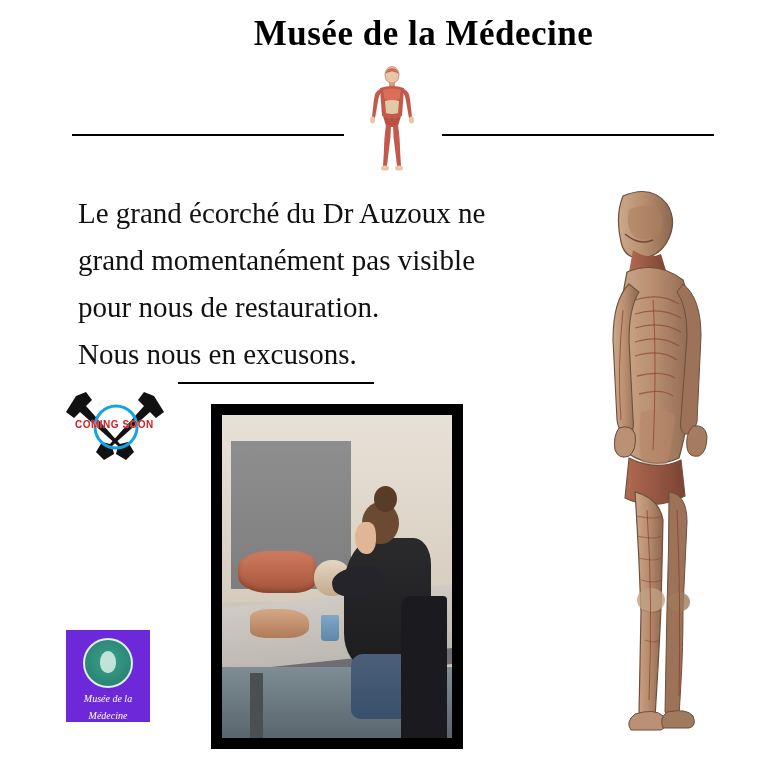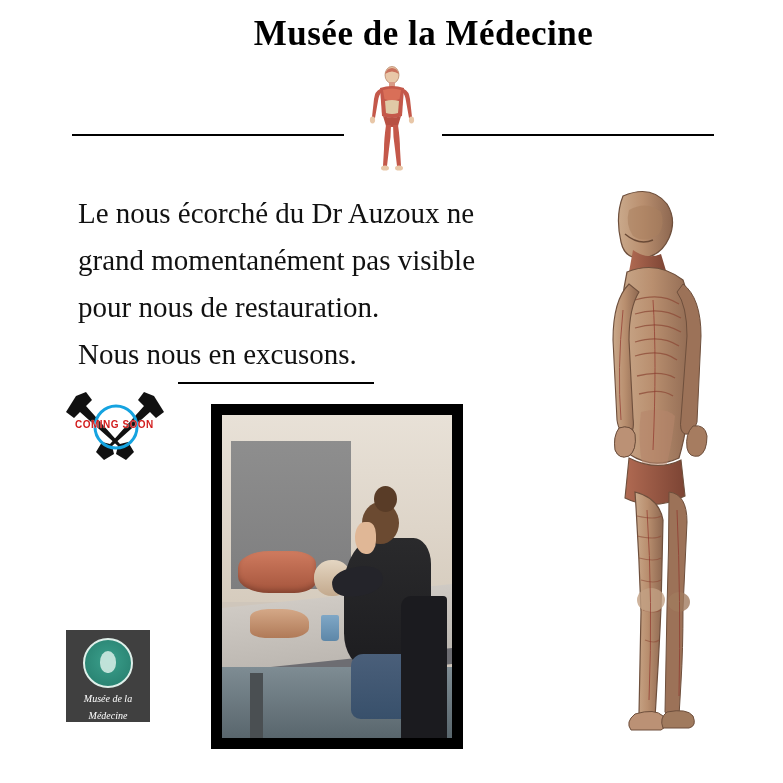--- a/index.html
+++ b/index.html
@@ -185,21 +185,21 @@
     background: #4a4f52;
   }
 
   
   .logo {
     position: absolute;
     left: 66px;
     top: 630px;
     width: 84px;
     height: 92px;
-    background: #404040;
+    background: #6d28d9;
     display: flex;
     flex-direction: column;
     align-items: center;
     justify-content: flex-start;
   }
   .logo .seal {
     margin-top: 8px;
     width: 46px;
     height: 46px;
     border: 2px solid #dff0ea;
@@ -266,21 +266,21 @@
 
     <ellipse cx="21" cy="102" rx="4" ry="2.6" fill="#e8c7a8"></ellipse>
     <ellipse cx="35" cy="102" rx="4" ry="2.6" fill="#e8c7a8"></ellipse>
   </svg>
 </div>
 
 <div class="rule rule-left"></div>
 <div class="rule rule-right"></div>
 
 <div class="body-text">
-  <p>Le nous écorché du Dr Auzoux ne</p>
+  <p>Le grand écorché du Dr Auzoux ne</p>
   <p>grand momentanément pas visible</p>
   <p>pour nous de restauration.</p>
   <p>Nous nous en excusons.</p>
 </div>
 
 <div class="rule rule-small"></div>
 
 <div class="tools-badge">
   <svg width="108" height="78" viewBox="0 0 108 78" xmlns="http://www.w3.org/2000/svg">
     <g fill="#111111">

